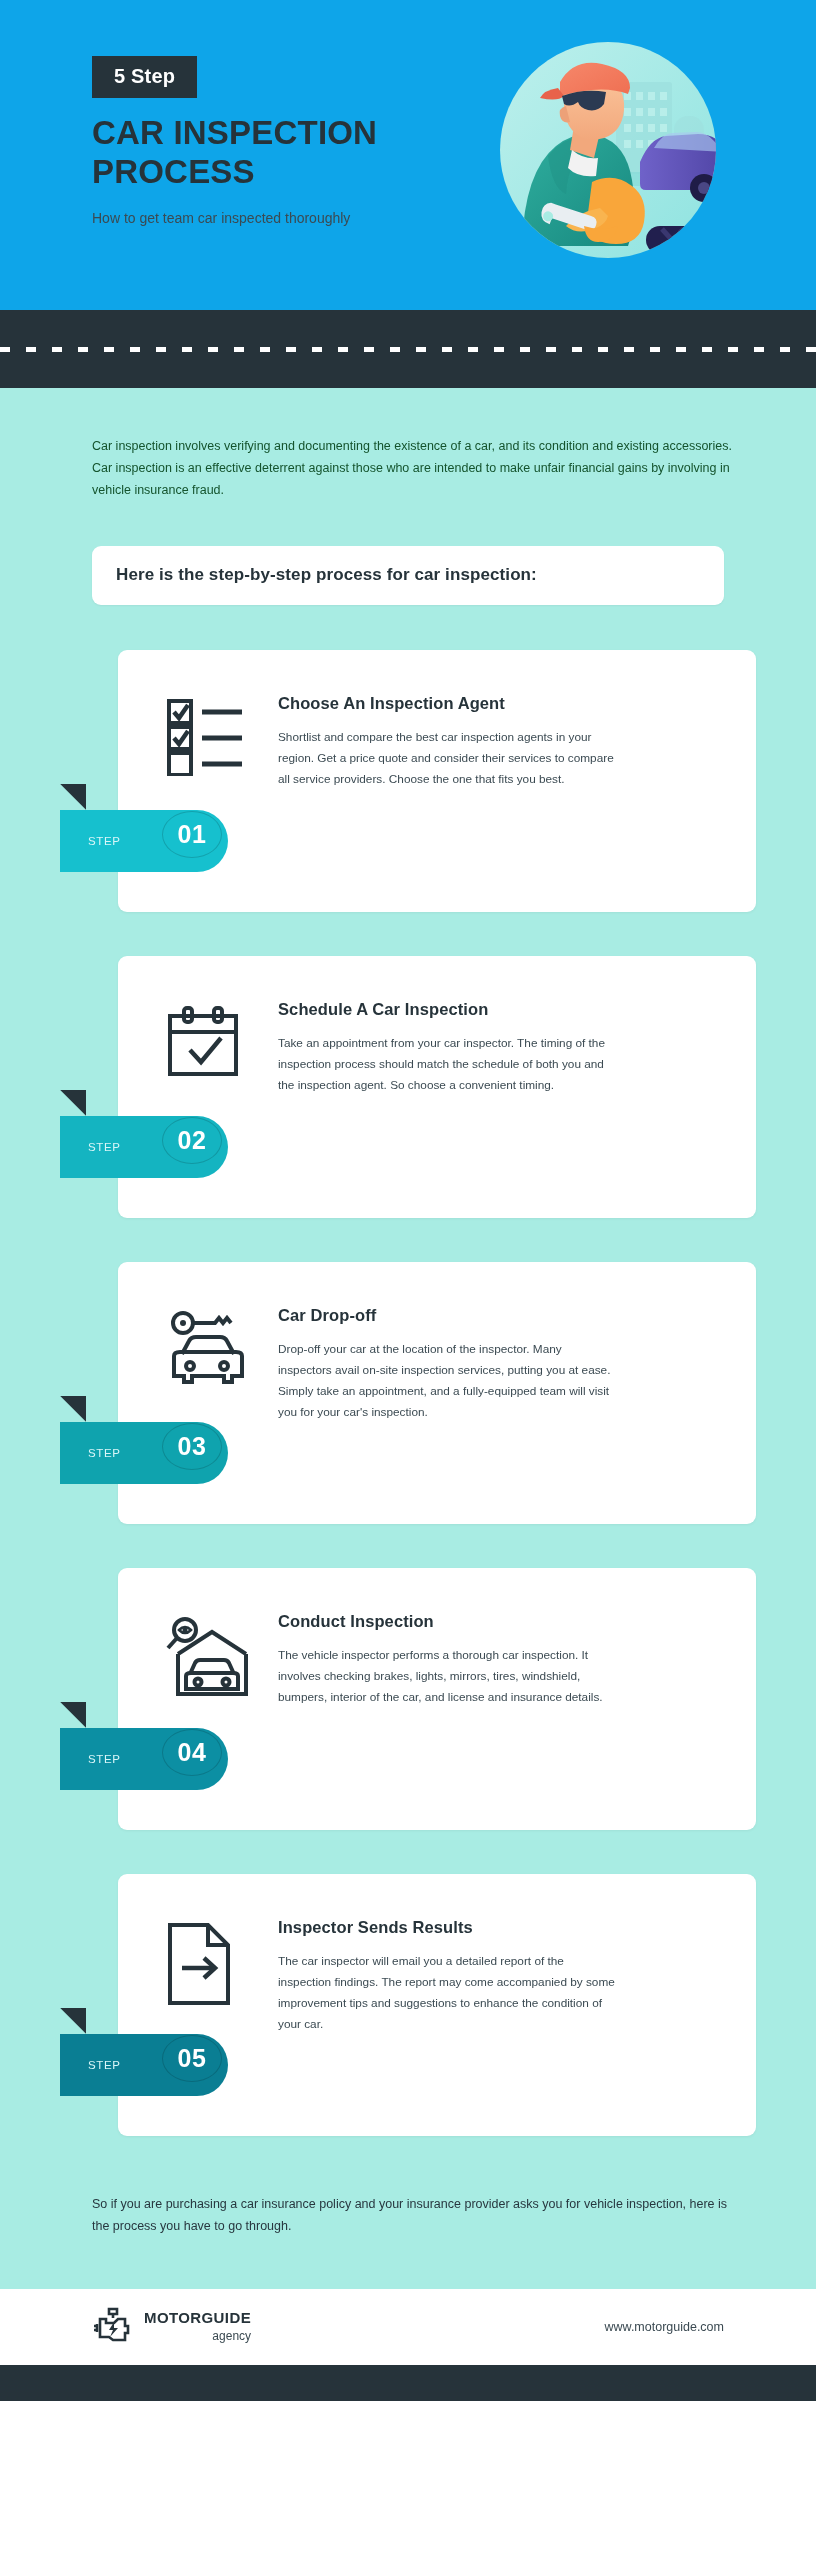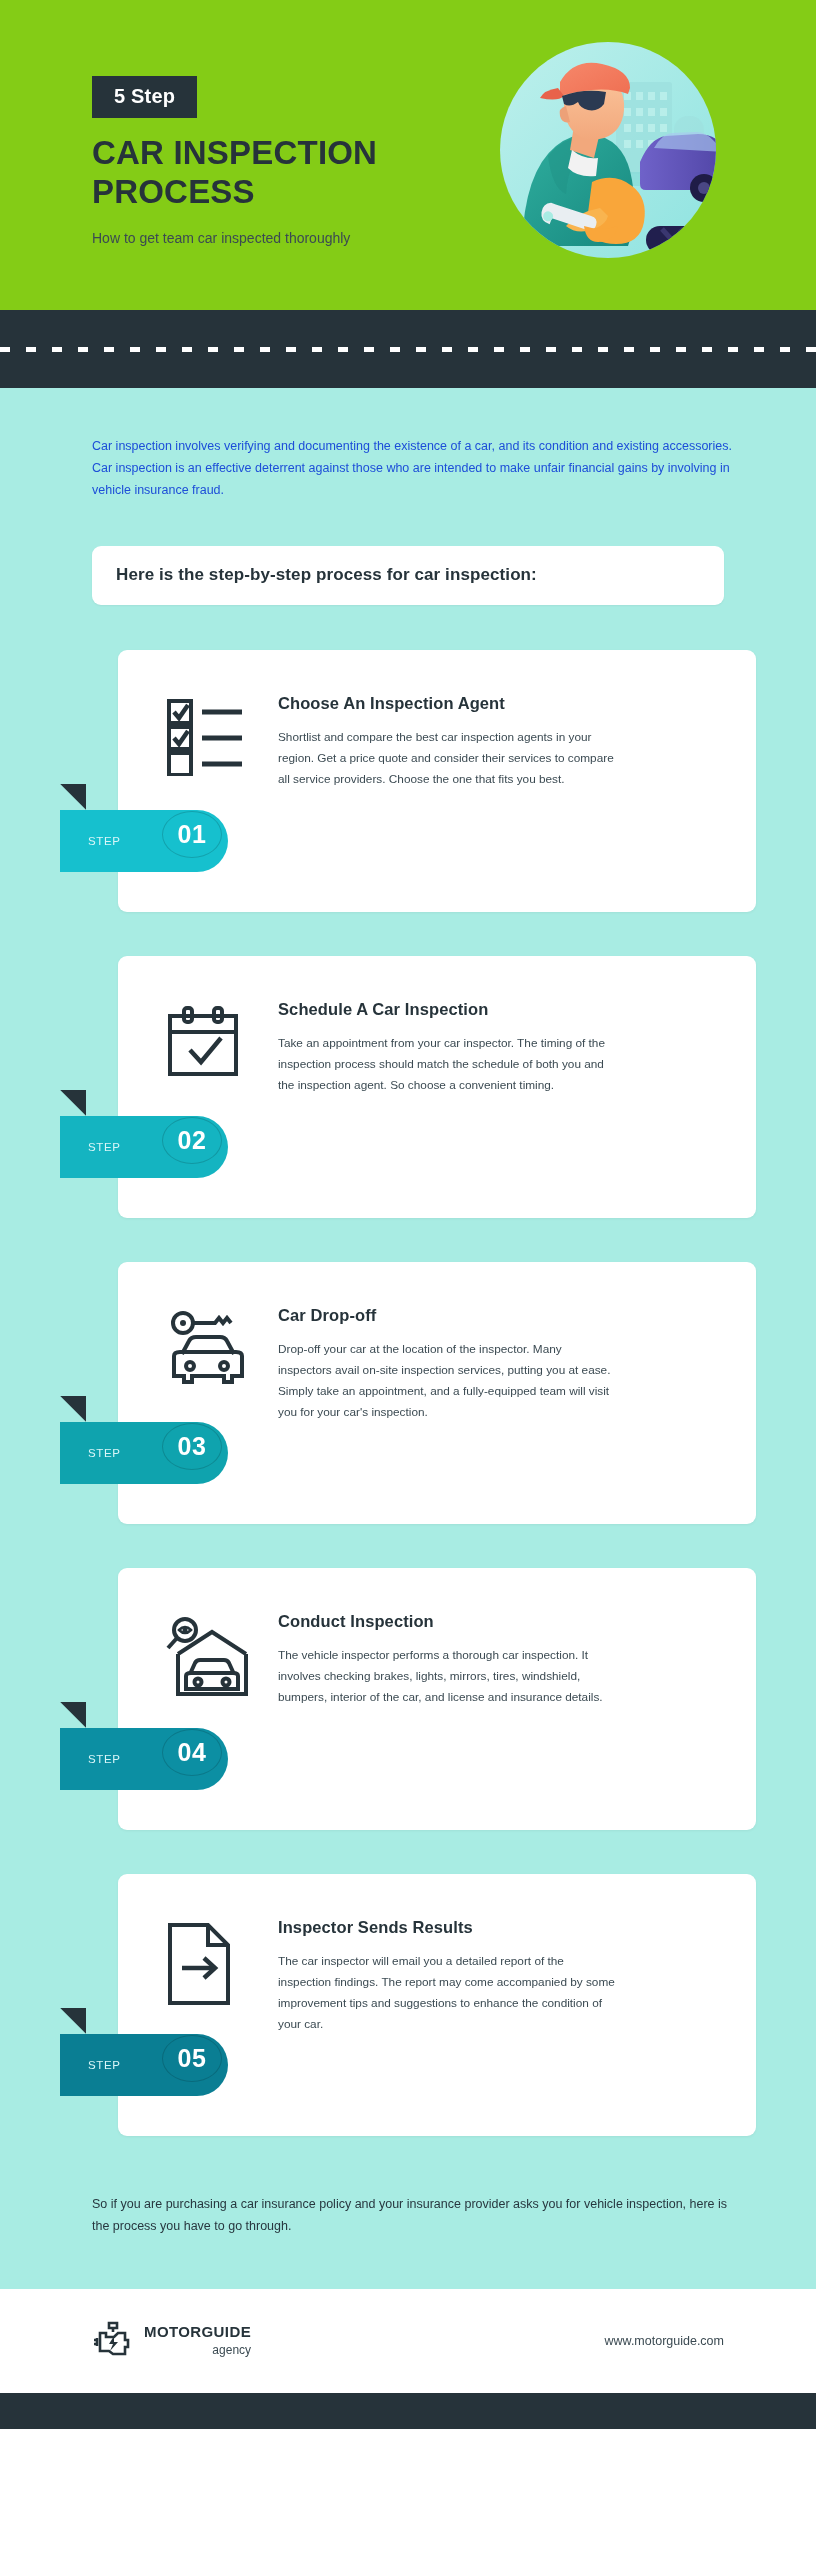--- a/index.html
+++ b/index.html
@@ -13,22 +13,22 @@
     width: 816px;
     height: 2570px;
     overflow: hidden;
     background: #ffffff;
   }
 
   
   .header {
     position: relative;
     height: 310px;
-    background: #84cc16;
-    padding: 76px 0 0 92px;
+    background: #0ea5e9;
+    padding: 56px 0 0 92px;
   }
   .eyebrow {
     display: inline-block;
     background: #26333a;
     color: #ffffff;
     font-size: 20px;
     font-weight: bold;
     letter-spacing: .2px;
     padding: 9px 22px 10px 22px;
   }
@@ -73,21 +73,21 @@
       #ffffff 0px, #ffffff 10px,
       transparent 10px, transparent 26px);
   }
 
   
   .body {
     background: #a8ece3;
     padding: 0 0 0 0;
   }
   .intro {
-    color: #1d4ed8;
+    color: #14532d;
     font-size: 12.5px;
     line-height: 1.75;
     padding: 48px 80px 0 92px;
   }
 
   .banner {
     margin: 44px 92px 0 92px;
     background: #ffffff;
     border-radius: 9px;
     padding: 19px 0 20px 24px;
@@ -191,21 +191,21 @@
   
   .outro {
     color: #27373f;
     font-size: 12.5px;
     line-height: 1.75;
     padding: 14px 80px 52px 92px;
   }
 
   
   .footer {
-    height: 104px;
+    height: 76px;
     background: #ffffff;
     display: flex;
     align-items: center;
     padding: 0 92px 0 92px;
   }
   .brand { display: flex; align-items: center; }
   .brand-text { margin-left: 12px; }
   .brand-name {
     color: #26333a;
     font-size: 15px;

